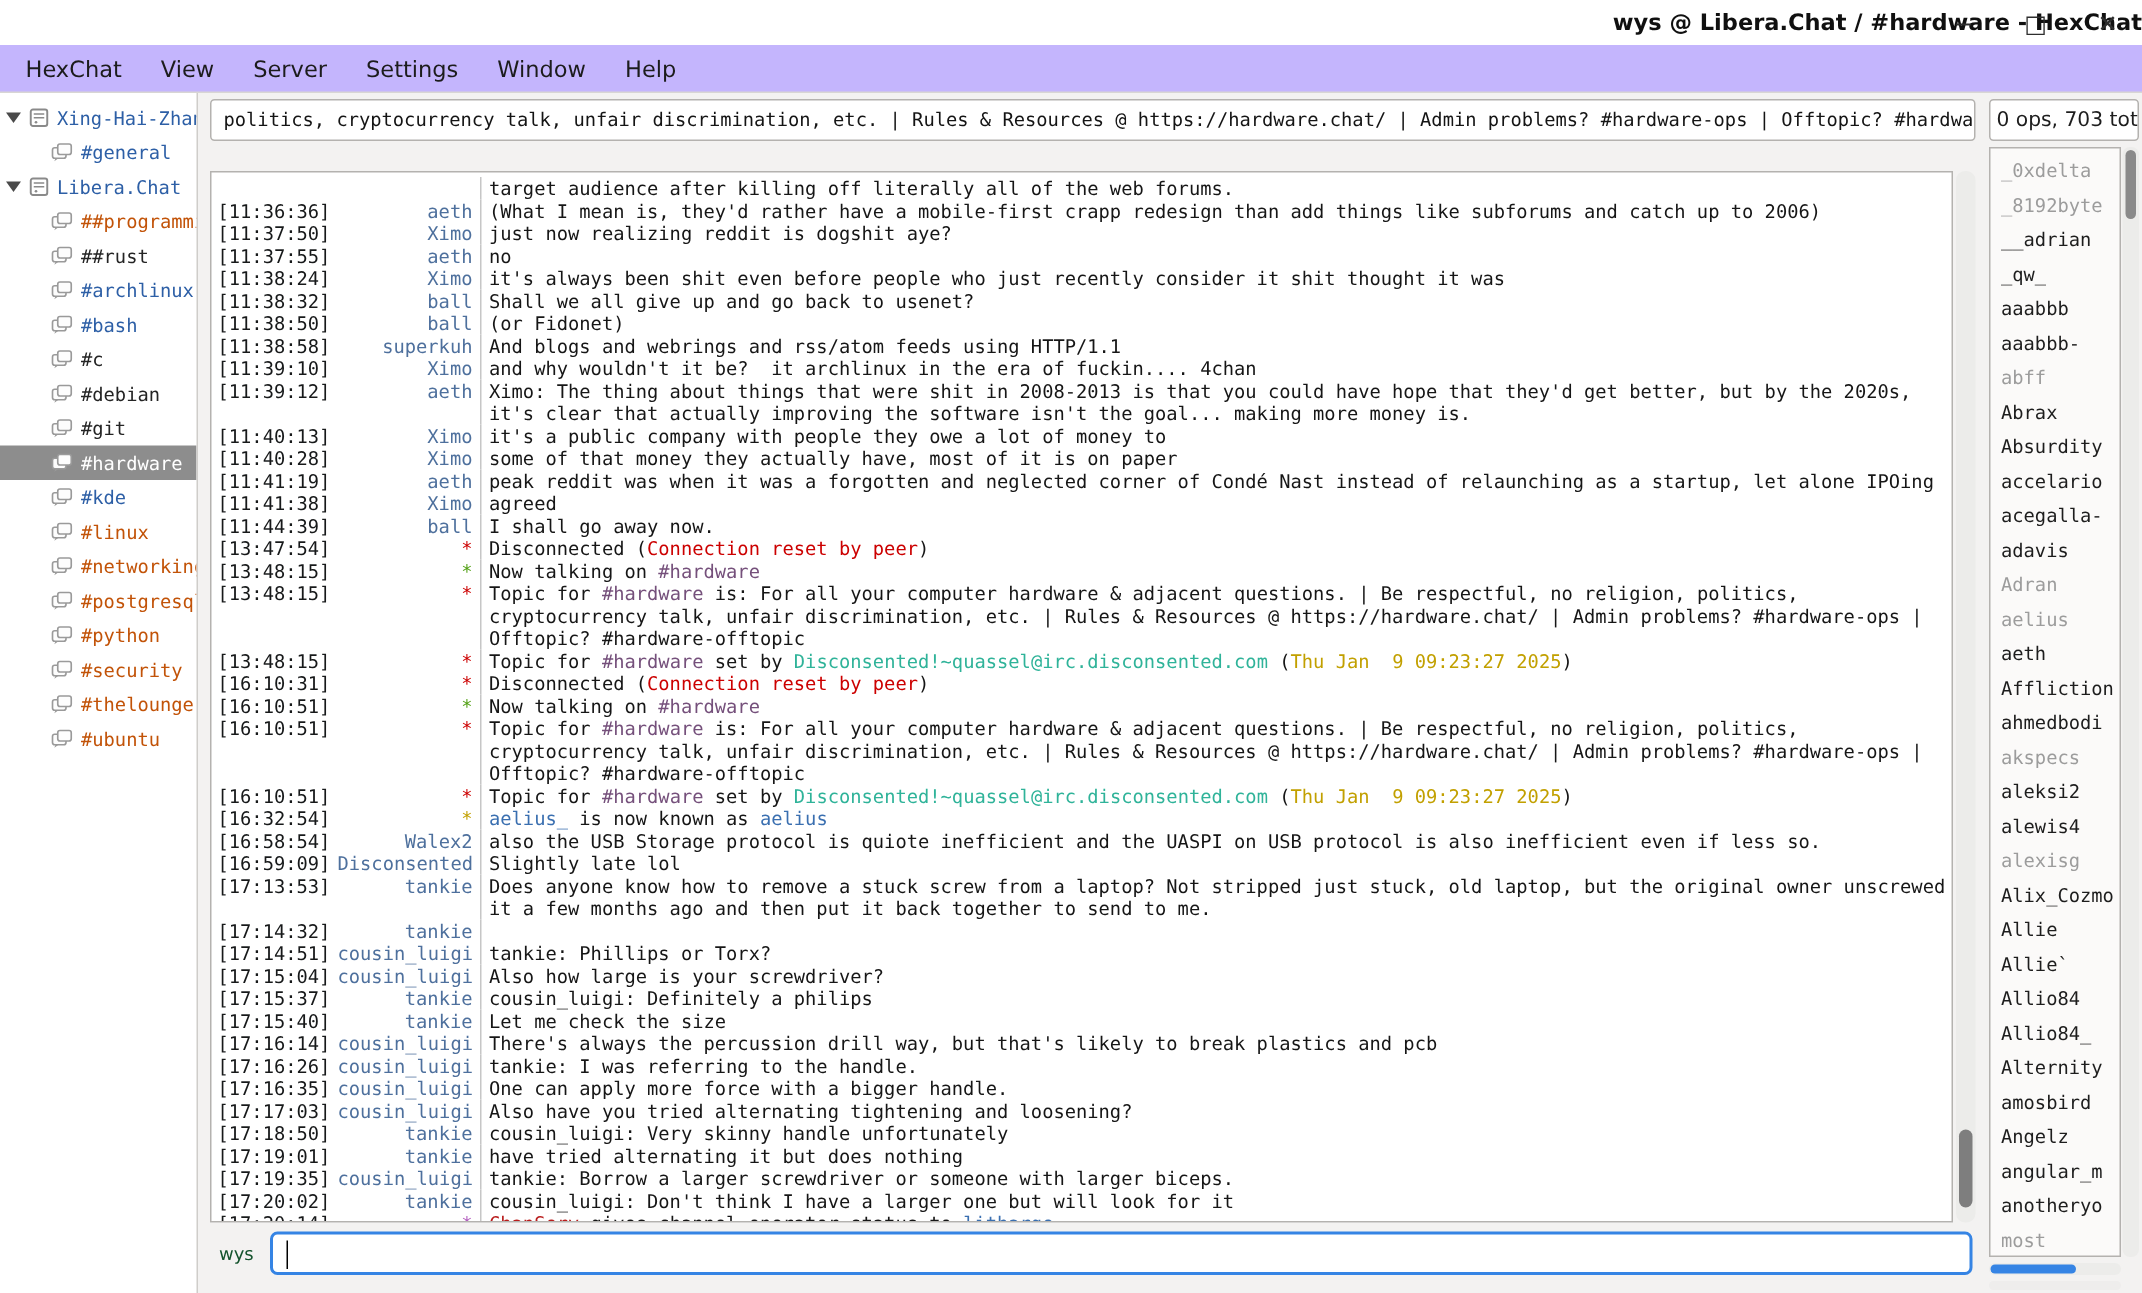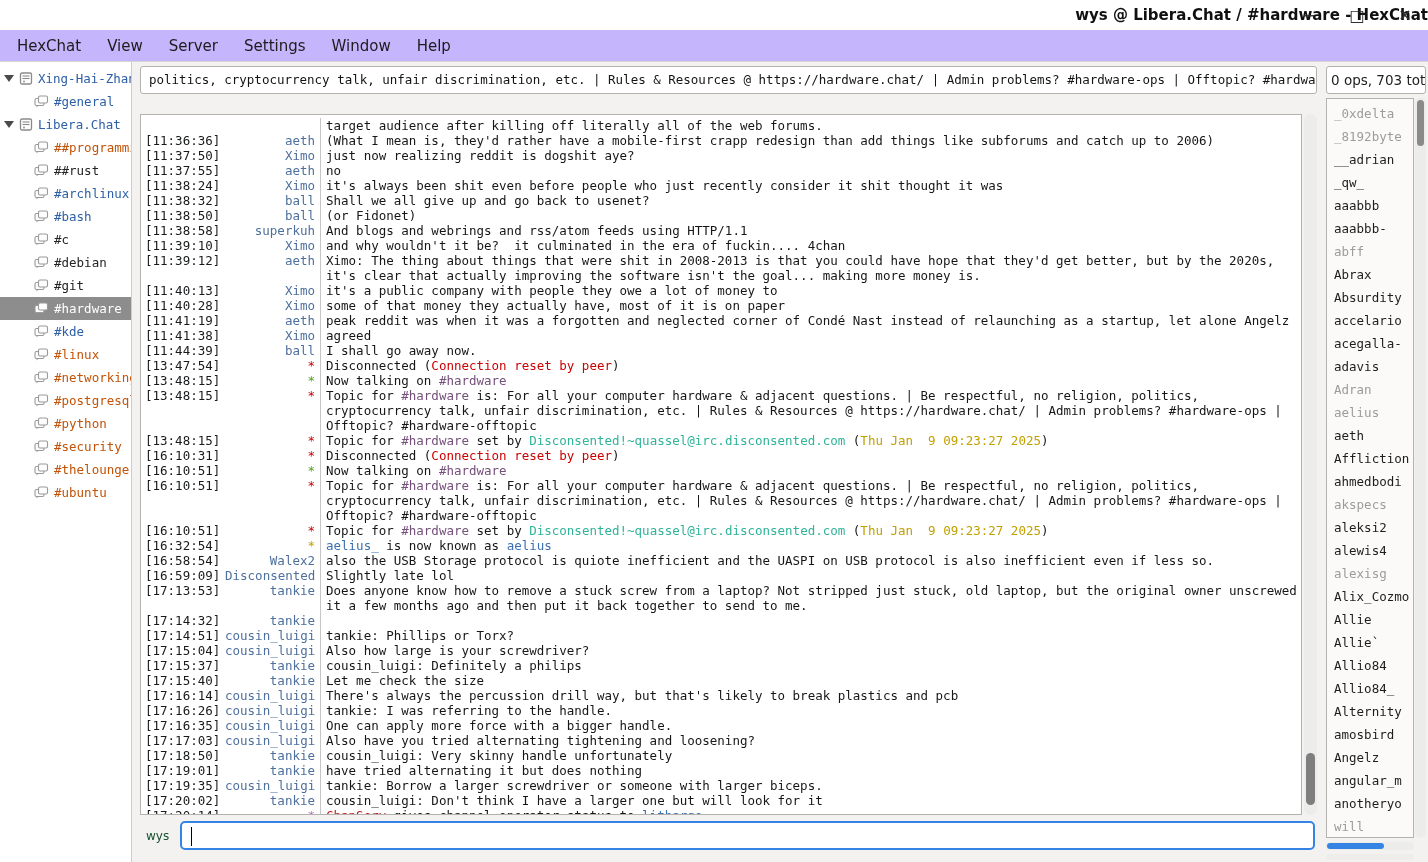--- a/index.html
+++ b/index.html
@@ -337,41 +337,41 @@
             <span class="msg">(or Fidonet)</span>
           </div>
           <div class="row">
             <span class="time">[11:38:58]</span>
             <span class="nickc">superkuh</span>
             <span class="msg">And blogs and webrings and rss/atom feeds using HTTP/1.1</span>
           </div>
           <div class="row">
             <span class="time">[11:39:10]</span>
             <span class="nickc">Ximo</span>
-            <span class="msg">and why wouldn't it be?  it culminated in the era of fuckin.... 4chan</span>
+            <span class="msg">and why wouldn't it be?  it archlinux in the era of fuckin.... 4chan</span>
           </div>
           <div class="row">
             <span class="time">[11:39:12]</span>
             <span class="nickc">aeth</span>
             <span class="msg">Ximo: The thing about things that were shit in 2008-2013 is that you could have hope that they'd get better, but by the 2020s, it's clear that actually improving the software isn't the goal... making more money is.</span>
           </div>
           <div class="row">
             <span class="time">[11:40:13]</span>
             <span class="nickc">Ximo</span>
             <span class="msg">it's a public company with people they owe a lot of money to</span>
           </div>
           <div class="row">
             <span class="time">[11:40:28]</span>
             <span class="nickc">Ximo</span>
             <span class="msg">some of that money they actually have, most of it is on paper</span>
           </div>
           <div class="row">
             <span class="time">[11:41:19]</span>
             <span class="nickc">aeth</span>
-            <span class="msg">peak reddit was when it was a forgotten and neglected corner of Condé Nast instead of relaunching as a startup, let alone Angelz</span>
+            <span class="msg">peak reddit was when it was a forgotten and neglected corner of Condé Nast instead of relaunching as a startup, let alone IPOing</span>
           </div>
           <div class="row">
             <span class="time">[11:41:38]</span>
             <span class="nickc">Ximo</span>
             <span class="msg">agreed</span>
           </div>
           <div class="row">
             <span class="time">[11:44:39]</span>
             <span class="nickc">ball</span>
             <span class="msg">I shall go away now.</span>
@@ -551,21 +551,21 @@
           <div class="user">Alix_Cozmo</div>
           <div class="user">Allie</div>
           <div class="user">Allie`</div>
           <div class="user">Allio84</div>
           <div class="user">Allio84_</div>
           <div class="user">Alternity</div>
           <div class="user">amosbird</div>
           <div class="user">Angelz</div>
           <div class="user">angular_m</div>
           <div class="user">anotheryo</div>
-          <div class="user away">will</div>
+          <div class="user away">most</div>
         </div>
       <div class="ul-vscroll">
         <div class="ul-vthumb"></div>
       </div>
     </div>
     <div class="ul-hscroll">
       <div class="ul-hthumb"></div>
     </div>
     <div class="ul-strip"></div>
   </div>

